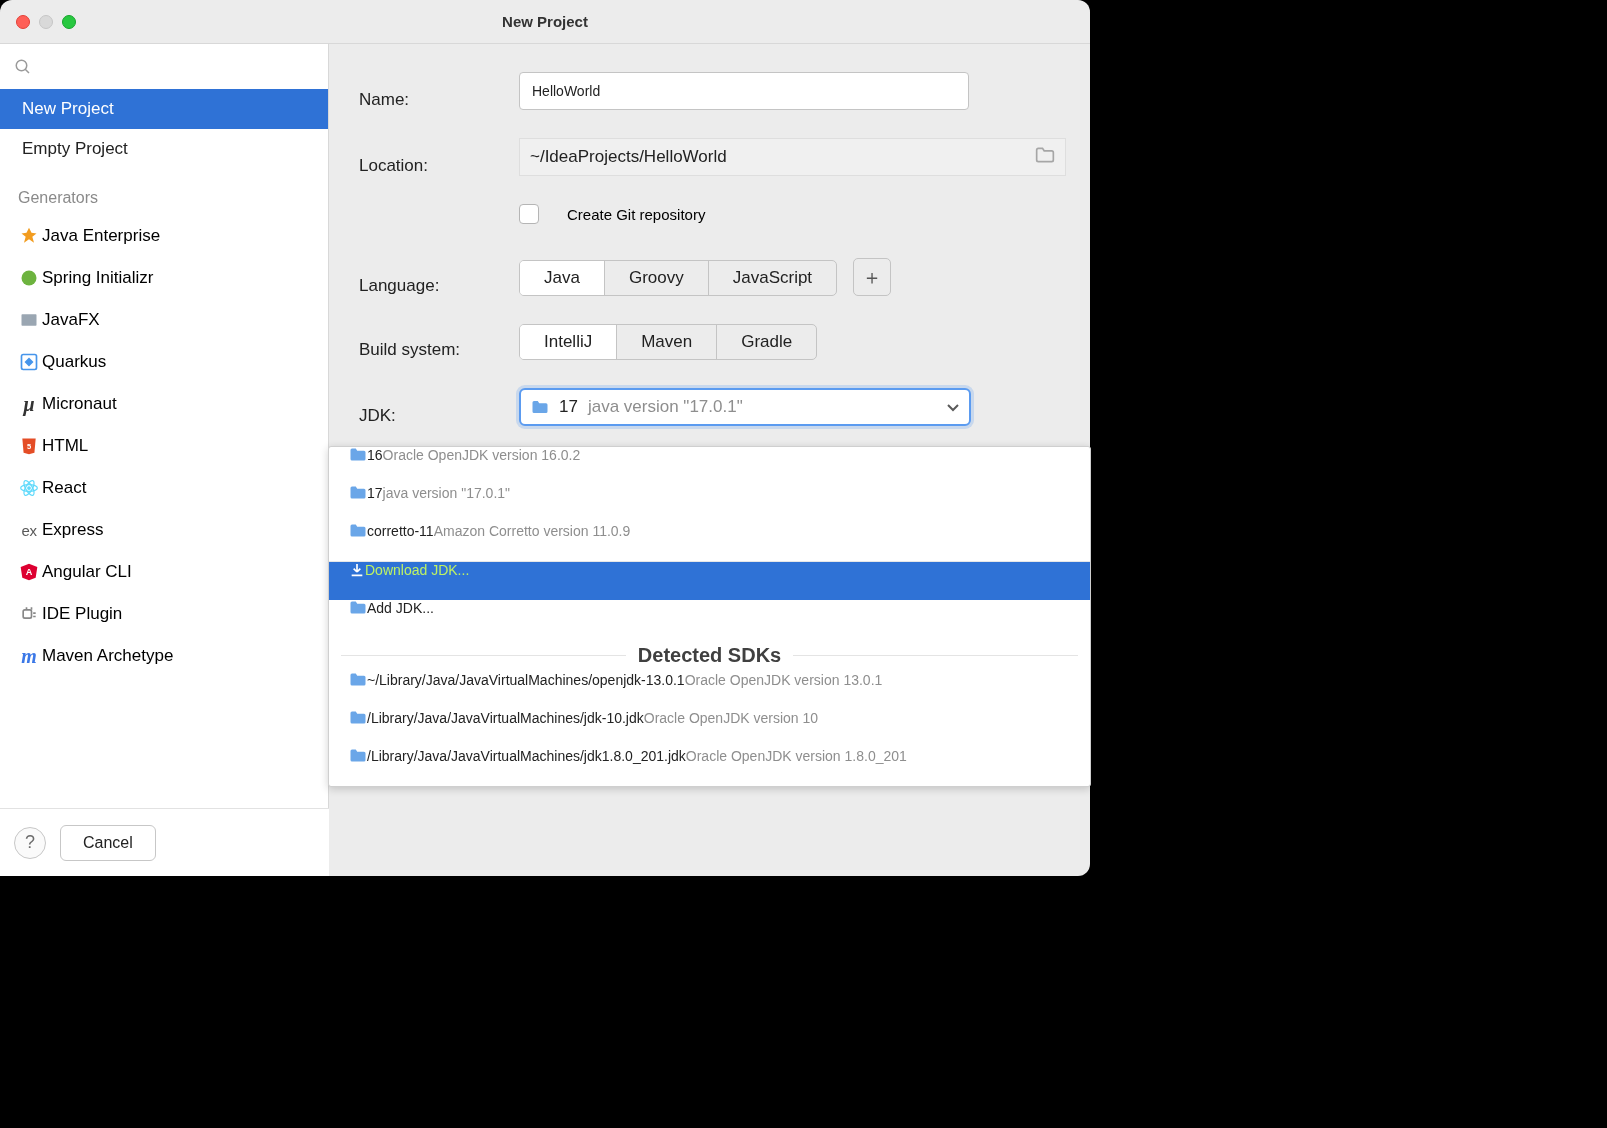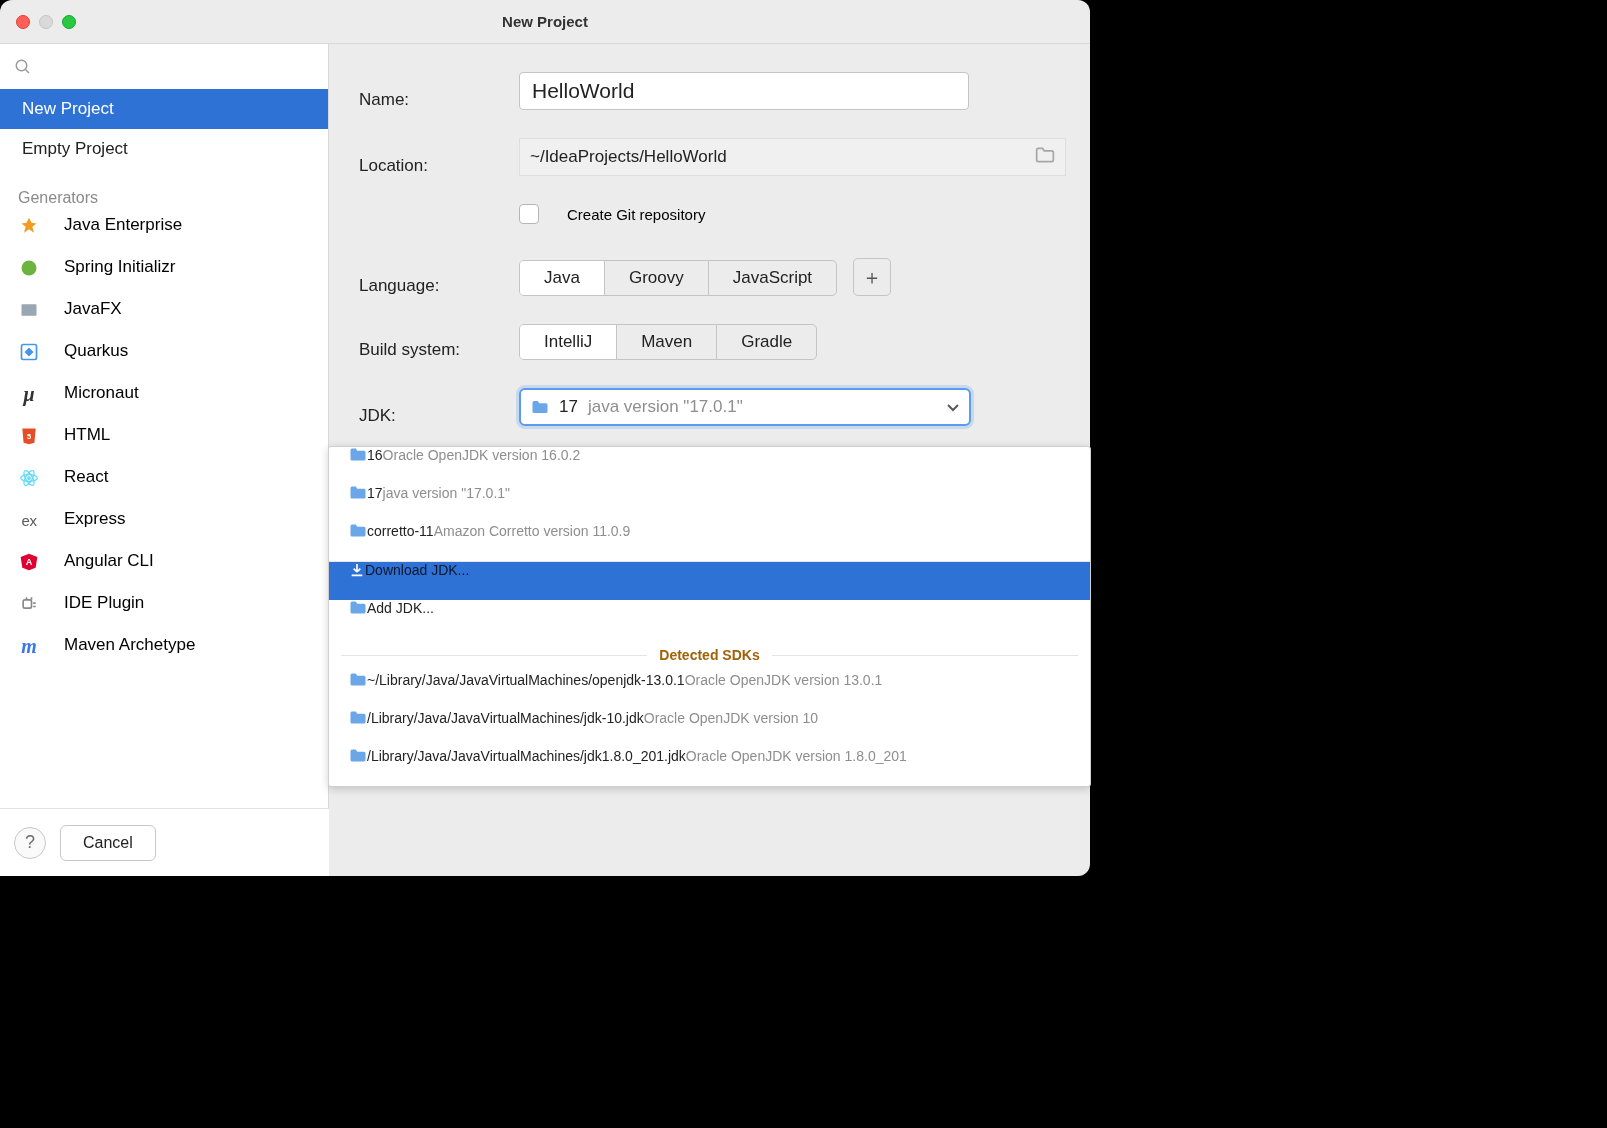--- a/index.html
+++ b/index.html
@@ -58,39 +58,39 @@
     align-items:center;
     padding: 0 22px;
     gap:12px;
     font-size:17px;
     color:#222;
     cursor:pointer;
   }
   .side-item.selected { background:#2f72d6; color:#fff; }
   .side-group-label { padding: 20px 18px 8px; color:#8a8a8a; font-size:16px; }
   .gen-item {
-    height:42px; display:flex; 
-    padding:0 18px; gap:24px; font-size:17px;
+    height:42px; display:flex; align-items:center;
+    padding:0 18px; gap:2px; font-size:17px;
     cursor:pointer;
   }
   .gen-icon { width:22px; height:22px; display:flex; align-items:center; justify-content:center; }
 
   
   .main {
     flex:1;
     padding: 28px 24px 0 30px;
     position:relative;
     overflow:visible;
   }
   .form-row { display:flex; align-items:flex-end; margin-bottom:28px; }
   .form-row.tight { margin-bottom: 22px; }
   .label { width:160px; font-size:17px; color:#222; }
   .text-input {
     height:38px; border:1px solid #c4c4c4; border-radius:4px;
-    background:#fff; padding:0 12px; font-size:21px; color:#222;
+    background:#fff; padding:0 12px; font-size:14px; color:#222;
     outline:none;
   }
   .name-input { width: 450px; }
   .loc-input {
     flex:1; height:38px; border:1px solid #dedede; border-radius:0;
     background:#f0f0f0;
     display:flex; align-items:center; padding:0 10px; gap:8px; font-size:17px;
   }
   .loc-text { flex:1; color:#222; }
   .loc-icon { color:#a6a6a6; }
@@ -136,25 +136,25 @@
     overflow:hidden;
     z-index:50;
   }
   .dd-item {
     height:38px; display:flex; align-items:flex-start; padding:0 20px;
     font-size:14px; cursor:pointer;
   }
   .dd-item .nm { color:#222; }
   .dd-item .dsc { color:#8e8e8e; }
   .dd-item.sel { background:#2f72d6; color:#fff; }
-  .dd-item.sel .nm, .dd-item.sel .dsc { color:#0f172a; }
+  .dd-item.sel .nm, .dd-item.sel .dsc { color:#bef264; }
   .dd-sep { height:1px; background:#e7e7e7; }
   .dd-header {
     height:34px; display:flex; align-items:center; justify-content:center;
-    color:#a16207; font-weight:600; font-size:14px; position:relative;
+    color:#404040; font-weight:600; font-size:20px; position:relative;
   }
   .dd-header::before, .dd-header::after {
     content:""; flex:1; height:1px; background:#e4e4e4;
     margin:0 12px;
   }
   .folder-icon { color:#6aa6e8; display:inline-flex; }
   .download-icon { color:#fff; display:inline-flex; }
 
   
   .footer {

